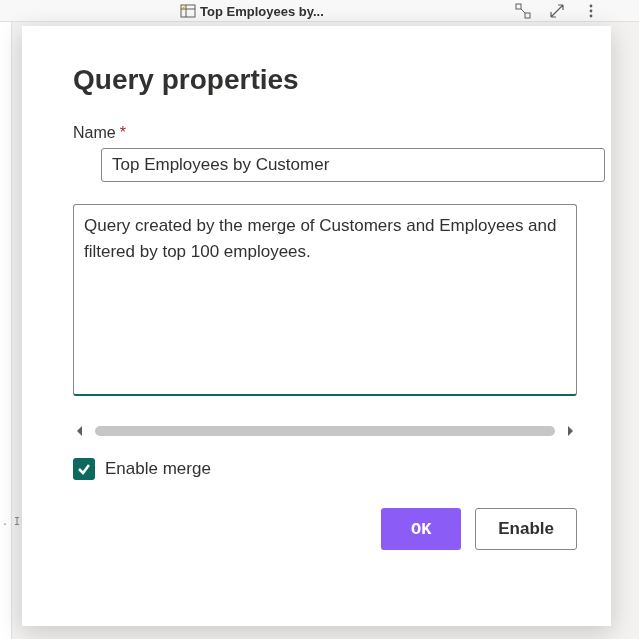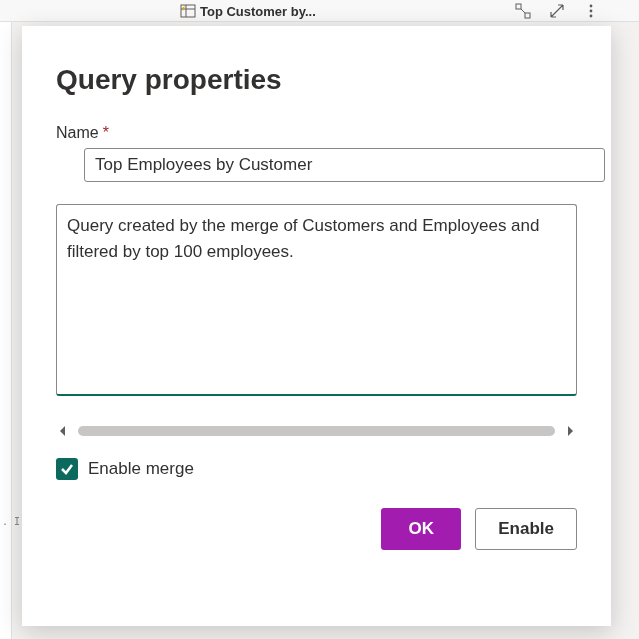--- a/index.html
+++ b/index.html
@@ -64,21 +64,21 @@
 
   
   .dialog {
     position: absolute;
     top: 26px;
     left: 22px;
     width: 589px;
     height: 600px;
     background: #ffffff;
     box-shadow: 0 6px 24px rgba(0,0,0,0.18);
-    padding: 32px 34px 26px 34px;
+    padding: 32px 34px 26px 51px;
   }
   .dialog-title {
     font-size: 28px;
     font-weight: 600;
     color: #323130;
     margin-bottom: 28px;
     margin-top: 6px;
   }
   .field-label-row {
     display: flex;
@@ -166,43 +166,44 @@
     height: 42px;
     border-radius: 3px;
     font-size: 17px;
     font-weight: 600;
     padding: 0 22px;
     display: inline-flex; align-items: center; justify-content: center;
     cursor: pointer;
     border: none;
   }
   .btn-primary {
-    background: #a21caf;
+    background: #8b5cf6;
     color: #fff;
+    font-family: Liberation Mono, monospace;
   }
   .btn-secondary {
     background: #fff;
     color: #323130;
     border: 1px solid #8a8886;
   }
 </style>
 </head>
 <body>
 
 <div class="bg-toolbar-row"></div>
 <div class="bg-tab">
   <span class="bg-tab-icon">
     <svg viewBox="0 0 16 16">
       <rect x="1" y="2" width="14" height="12" fill="none" stroke="#605e5c" stroke-width="1"></rect>
       <line x1="1" y1="6" x2="15" y2="6" stroke="#605e5c" stroke-width="1"></line>
       <line x1="6" y1="2" x2="6" y2="14" stroke="#605e5c" stroke-width="1"></line>
       <path d="M2 5 L5 3 L3 8 Z" fill="#d9a800"></path>
     </svg>
   </span>
-  <span>Top Customer by...</span>
+  <span>Top Employees by...</span>
 </div>
 <div class="bg-icons-right">
   <span class="ic">
     <svg viewBox="0 0 16 16">
         <rect x="1" y="1" width="5" height="5" fill="none" stroke="#605e5c"></rect>
         <rect x="10" y="10" width="5" height="5" fill="none" stroke="#605e5c"></rect>
         <line x1="6" y1="6" x2="10" y2="10" stroke="#605e5c"></line>
       </svg>
   </span>
   <span class="ic">

